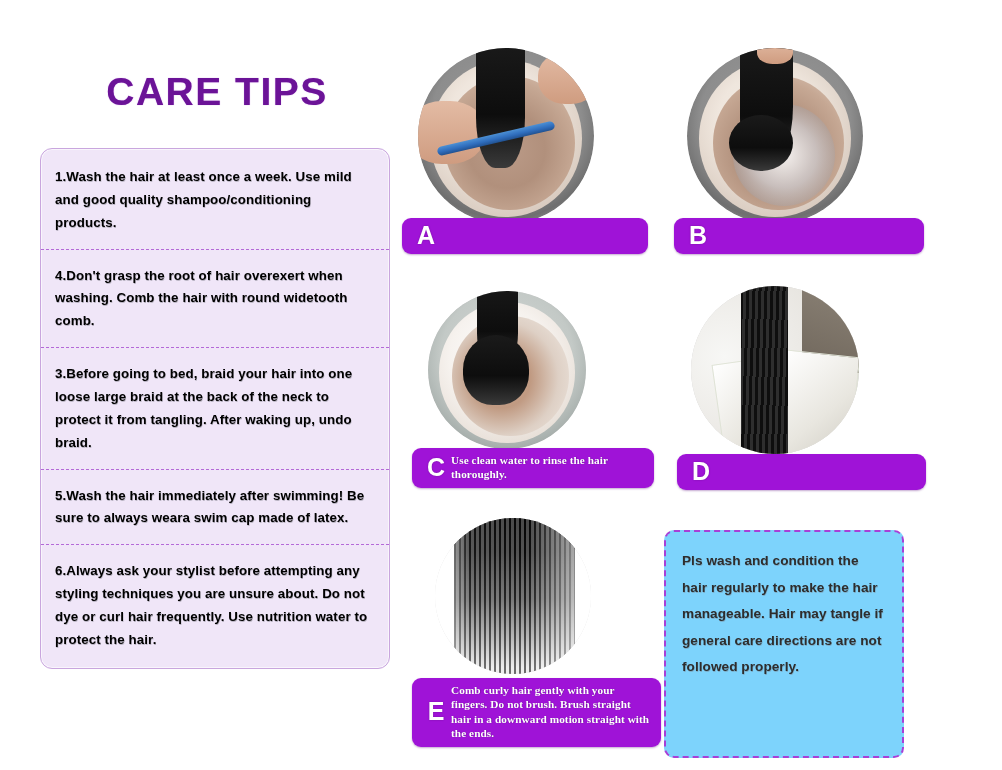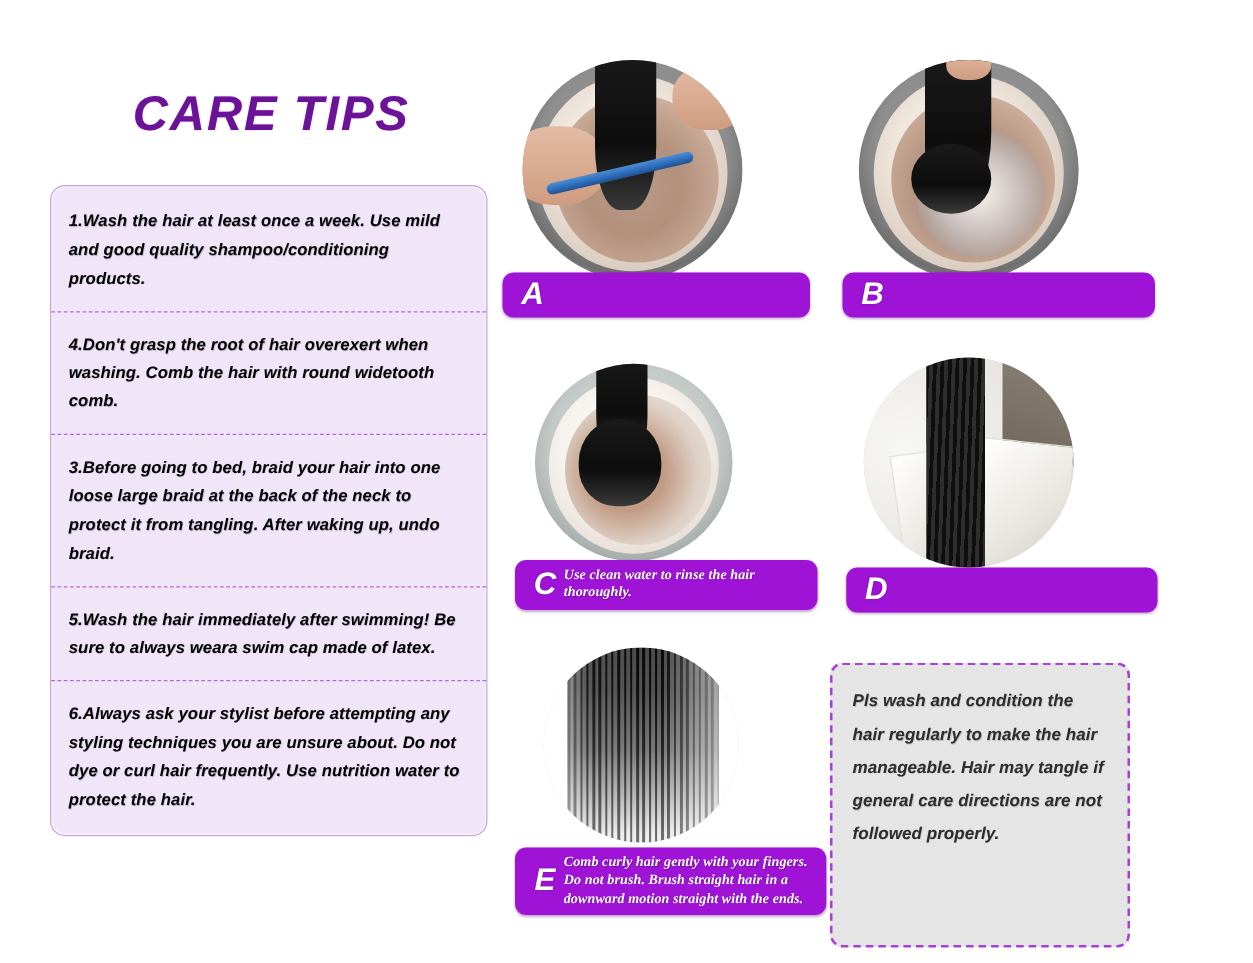--- a/index.html
+++ b/index.html
@@ -2,21 +2,21 @@
 <html><head>
 <meta charset="utf-8">
 <style>
   * { box-sizing: border-box; margin: 0; padding: 0; }
   html, body {
     width: 1002px; height: 770px;
     background: #ffffff;
     font-family: "Liberation Sans", sans-serif;
     overflow: hidden;
   }
-  .page { position: relative; width: 1002px; height: 770px; background: #fff; font-style: italic; }
+  .page { position: relative; width: 1002px; height: 770px; background: #fff; }
 
   
   .left-col { position: absolute; left: 40px; top: 70px; width: 350px; }
   .care-title {
     font-size: 39px; font-weight: bold; letter-spacing: 1.5px;
     color: #6b1397; text-align: center;
     margin: 0 0 34px 0; padding-left: 4px;
     text-shadow: 0 0 1px rgba(150,40,200,.55);
   }
   .tips-card {
@@ -73,21 +73,21 @@
     line-height: 1.28;
     letter-spacing: .05px;
     text-shadow: .4px .4px .7px rgba(60,0,90,.6);
   }
 
   
   .note {
     position: absolute;
     border: 2.4px dashed #a93fd6;
     border-radius: 10px;
-    background: #e5e5e5;
+    background: #7dd3fc;
     padding: 16px 15px 12px 16px;
   }
   .note p {
     font-size: 13.6px;
     line-height: 1.95;
     color: #2d2d2d;
     font-weight: bold;
     letter-spacing: .05px;
     text-shadow: .5px .5px .6px rgba(120,120,130,.4);
   }

